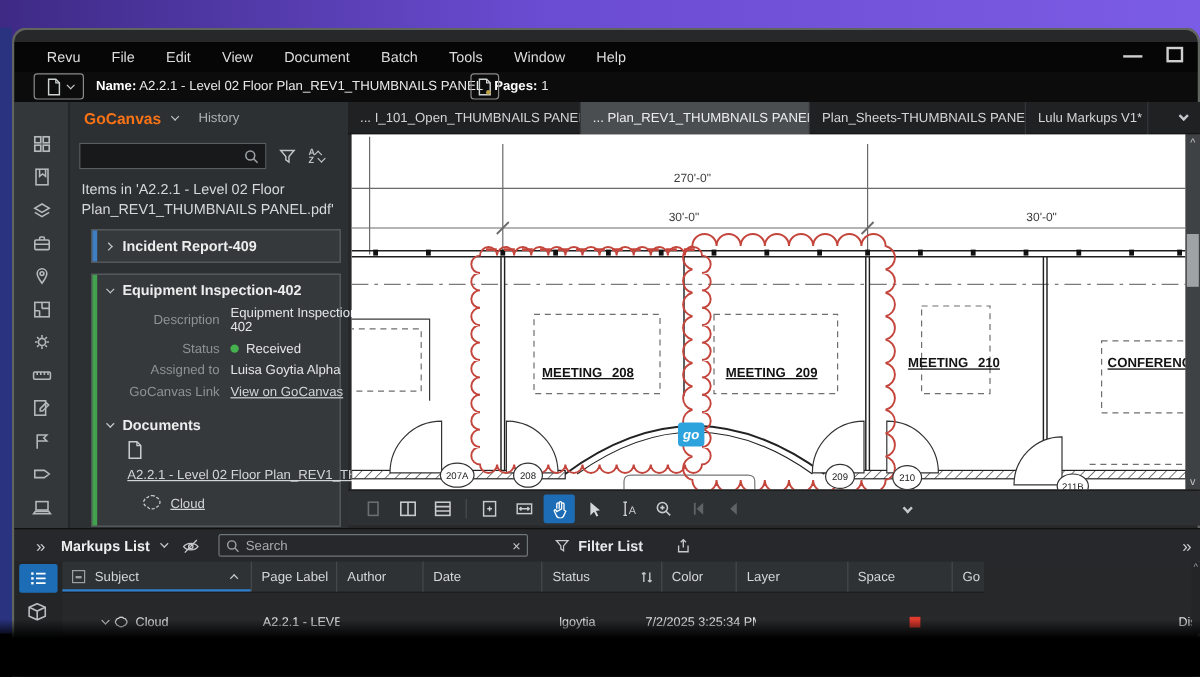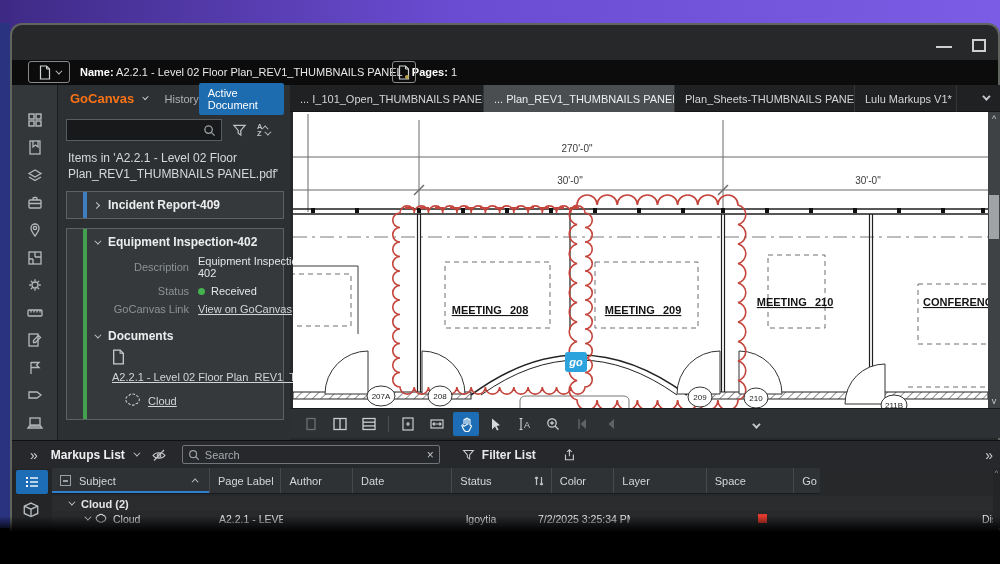--- a/index.html
+++ b/index.html
@@ -44,21 +44,21 @@
 
   
   .gcpanel { left:58px; top:85px; width:232px; height:355px; background:#2d3032; color:#dfe2e3; }
   .gc-head { height:27px; display:flex; align-items:center; padding:0 6px 0 12px; }
   .gc-title { font-size:13px; font-weight:bold; color:#f97316; }
   .gc-hist { font-size:11px; color:#aeb2b4; margin-left:18px; }
   .gc-active { margin-left:auto; background:#1e6cb0; color:#fff; font-size:11px; padding:4px 9px; border-radius:2px; }
   .gc-search-row { display:flex; align-items:center; margin:7px 8px 0 8px; gap:10px; }
   .gc-input { width:156px; height:22px; background:#17191a; border:1px solid #585d60; display:flex; align-items:center; justify-content:flex-end; padding-right:5px; }
   .gc-items { margin:10px 10px 0 10px; font-size:12px; color:#d6d9da; line-height:1.3; }
-  .gc-card { margin:9px 6px 0 8px; background:#36393c; border:1px solid #5c6164; display:flex;padding-left:16px; }
+  .gc-card { margin:9px 6px 0 18px; background:#36393c; border:1px solid #5c6164; display:flex; }
   .gc-card .accent { width:4px; flex:none; }
   .gc-card .body { flex:1; padding:6px 7px; }
   .gc-card-title { font-size:12px; font-weight:bold; color:#eceded; display:flex; align-items:center; gap:9px; }
   .gc-field { display:flex; font-size:11px; margin-top:6px; align-items:center; }
   .gc-field .lab { width:104px; text-align:right; color:#8d9295; flex:none; padding-right:9px; }
   .gc-field .val { color:#e3e5e6; }
   .dot { display:inline-block; width:7px; height:7px; border-radius:50%; background:#45b04e; margin-right:6px; }
   a.gc-link { color:#d2d5d6; text-decoration:underline; }
   .gc-docs-title { font-size:12px; font-weight:bold; color:#eceded; display:flex; align-items:center; gap:9px; margin-top:14px; }
   .gc-doclink { display:block; margin-top:2px; font-size:11px; color:#d2d5d6; text-decoration:underline; white-space:nowrap; overflow:hidden; max-width:206px; }
@@ -114,20 +114,31 @@
   .door-label { font-size:8px; fill:#222; }
 </style>
 </head>
 <body>
 
 <div class="screen">
   <div class="abs wall-top"></div>
   <div class="abs wall-left"></div>
   <div class="abs app-window"></div>
 
+  <div class="abs menubar">
+    <span class="menu-item">Revu</span>
+    <span class="menu-item">File</span>
+    <span class="menu-item">Edit</span>
+    <span class="menu-item">View</span>
+    <span class="menu-item">Document</span>
+    <span class="menu-item">Batch</span>
+    <span class="menu-item">Tools</span>
+    <span class="menu-item">Window</span>
+    <span class="menu-item">Help</span>
+  </div>
   <div class="abs win-min"></div>
   <div class="abs win-max"></div>
 
   <div class="abs docbar"></div>
   <div class="abs doc-iconbox">
     <svg width="12" height="15" viewBox="0 0 12 15">
         <path d="M1.5 1h6l3 3v10h-9z" fill="none" stroke="#cfd2d3" stroke-width="1.2"></path>
         <path d="M7.5 1v3h3" fill="none" stroke="#cfd2d3"></path>
       </svg>
     <span class="chev down sm"></span>
@@ -239,21 +250,20 @@
           <path d="M2 14h14l-1.5-2h-11z"></path>
         </g>
       </svg>
   </div>
 
   <div class="abs gcpanel">
     <div class="gc-head">
       <span class="gc-title">GoCanvas</span>
       <span class="chev down sm" style="margin-left:8px"></span>
       <span class="gc-hist">History</span>
-      <span class="gc-active">Active Document</span>
     </div>
     <div class="gc-search-row">
       <div class="gc-input">
         <svg width="13" height="13" viewBox="0 0 14 14">
             <g fill="none" stroke="#9aa0a3" stroke-width="1.4">
               <circle cx="6" cy="6" r="4"></circle>
               <path d="M9 9l3.5 3.5"></path>
             </g>
           </svg>
       </div>
@@ -290,20 +300,24 @@
             <span class="chev down sm"></span>
             <span>Equipment Inspection-402</span>
           </div>
         <div class="gc-field">
             <span class="lab">Description</span>
             <span class="val">Equipment Inspection-402</span>
           </div>
         <div class="gc-field">
             <span class="lab">Status</span>
             <span class="val"><span class="dot"></span><span>Received</span></span>
+          </div>
+        <div class="gc-field">
+            <span class="lab">Assigned to</span>
+            <span class="val">Luisa Goytia Alpha</span>
           </div>
         <div class="gc-field">
             <span class="lab">GoCanvas Link</span>
             <a class="gc-link" href="#">View on GoCanvas</a>
           </div>
         <div class="gc-docs-title">
             <span class="chev down sm"></span>
             <span>Documents</span>
           </div>
         <div style="margin:6px 0 0 18px;">
@@ -610,24 +624,20 @@
         <span>Layer</span>
       </div>
     <div class="th" style="width:88px">
         <span>Space</span>
       </div>
     <div class="th" style="width:26px;border-right:none">
         <span>Go</span>
       </div>
   </div>
 
-  <div class="abs mk-row group">
-    <span class="chev down sm"></span>
-    <span>Cloud (2)</span>
-  </div>
   <div class="abs mk-row item">
     <div class="cell" style="width:159px;padding-left:32px;gap:6px">
       <span class="chev down sm"></span>
       <svg width="12" height="12" viewBox="0 0 18 18">
           <path d="M9 2.2a3 3 0 0 1 3.4 1.4 3 3 0 0 1 2.9 2.2 3 3 0 0 1 0 4.4 3 3 0 0 1-2.9 2.2A3 3 0 0 1 9 13.8a3 3 0 0 1-3.4-1.4 3 3 0 0 1-2.9-2.2 3 3 0 0 1 0-4.4 3 3 0 0 1 2.9-2.2A3 3 0 0 1 9 2.2z" fill="none" stroke="#c9cccd" stroke-width="1.6"></path>
         </svg>
       <span>Cloud</span>
     </div>
     <div class="cell" style="width:72px">A2.2.1 - LEVE...</div>
     <div class="cell" style="width:175px"></div>

